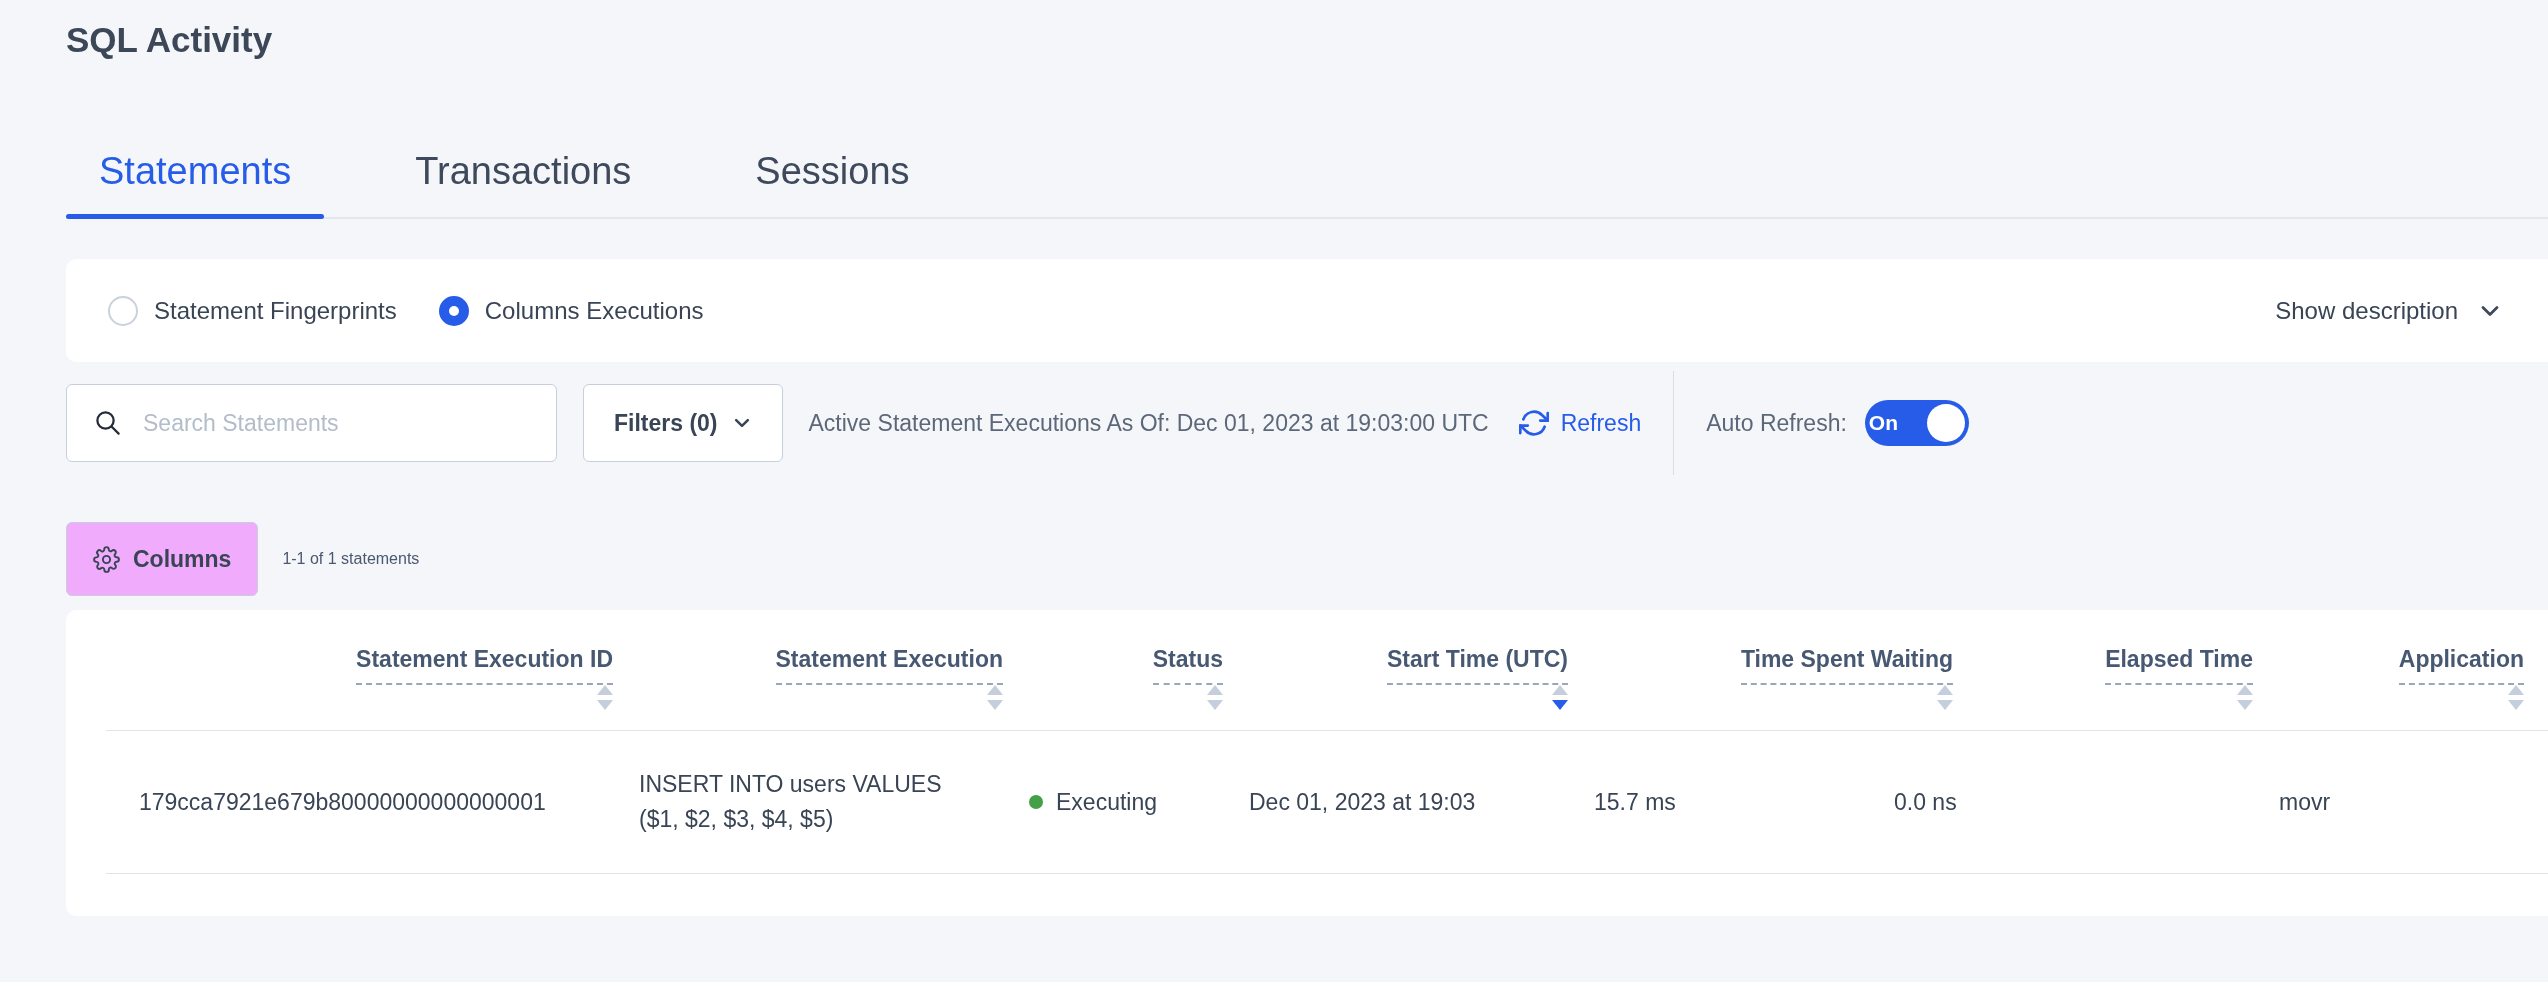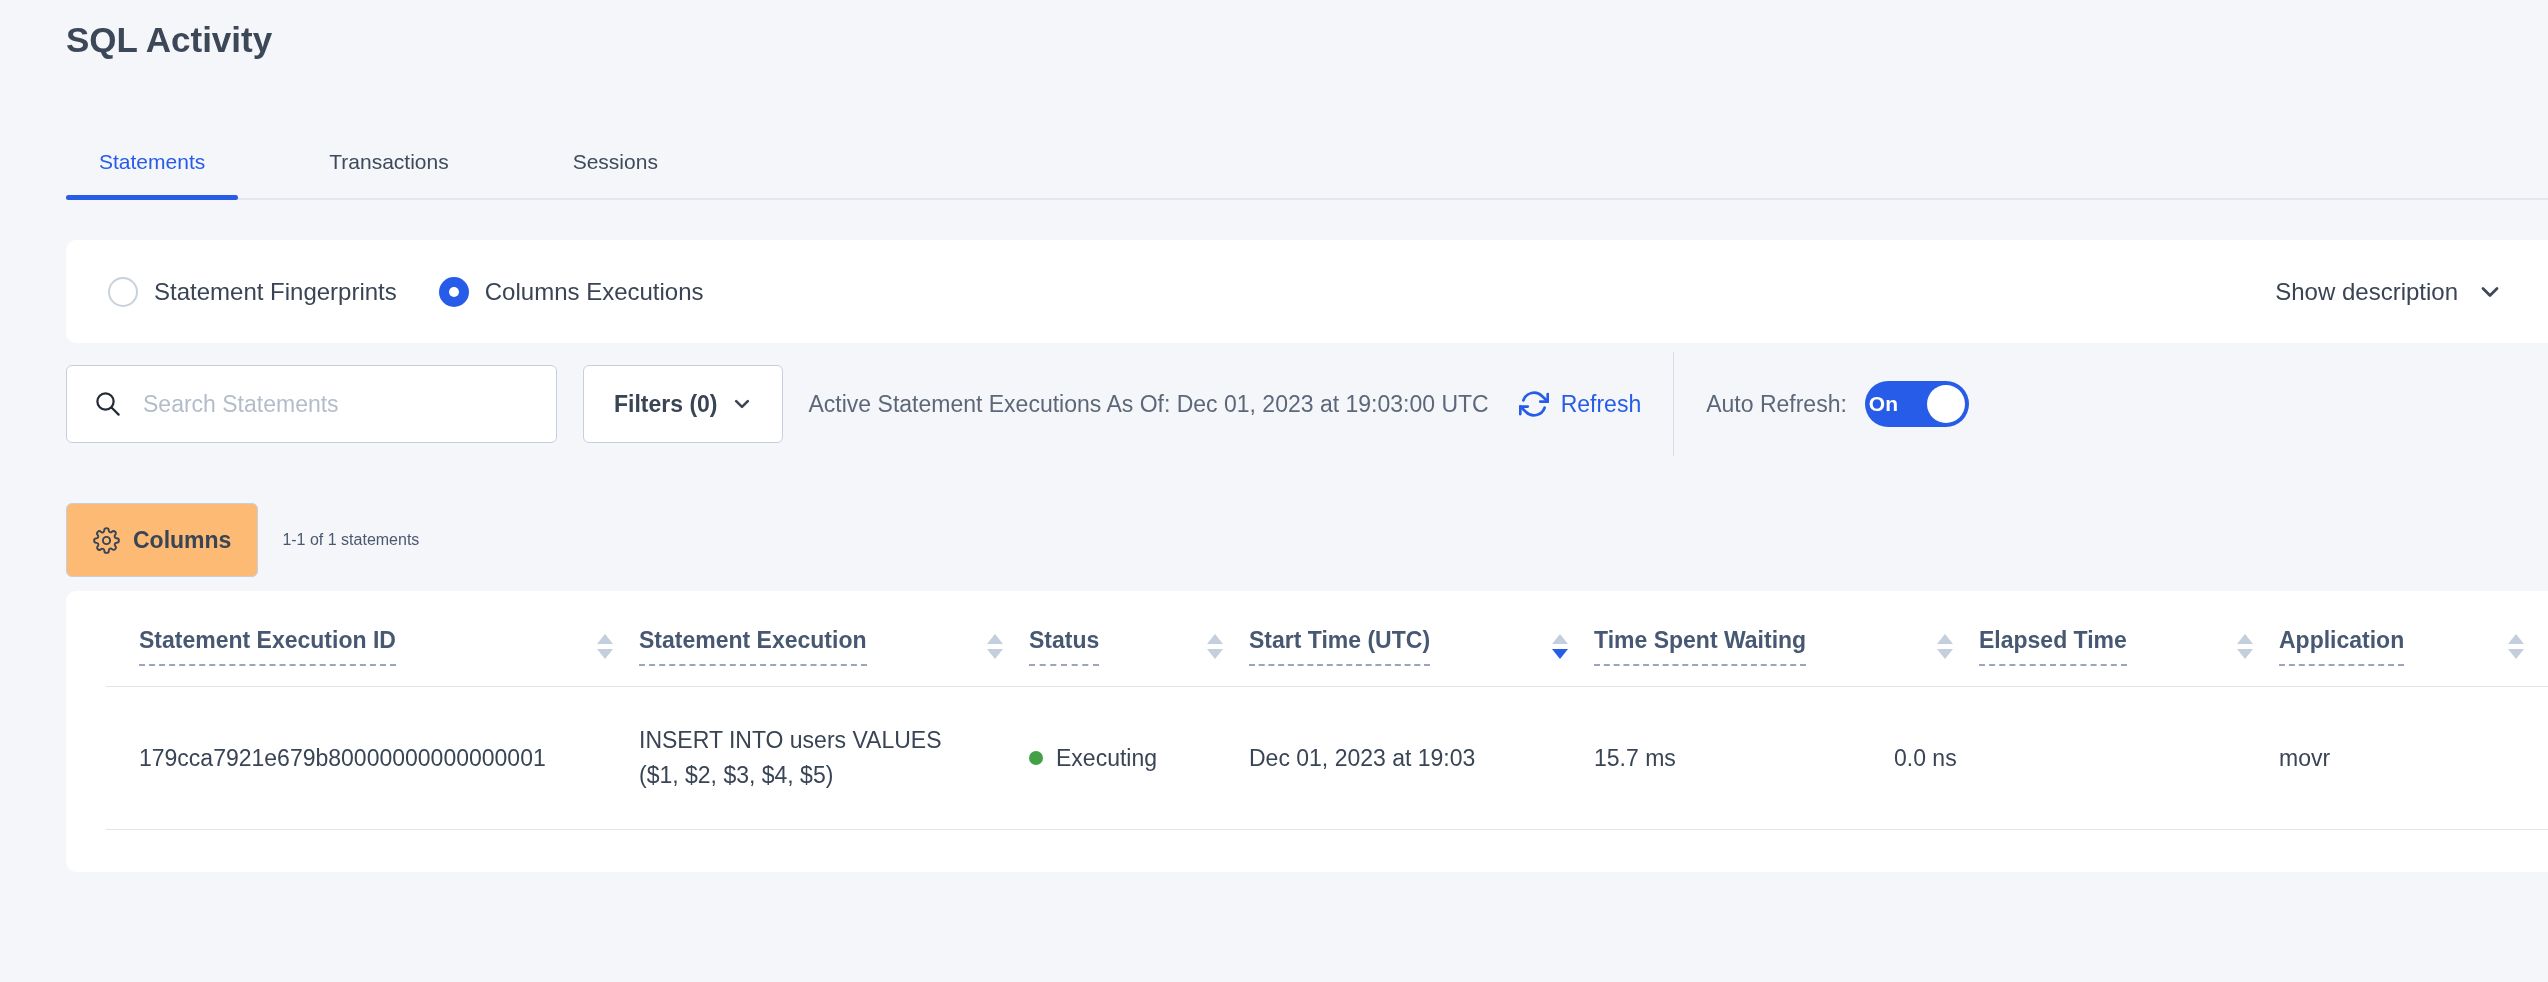--- a/index.html
+++ b/index.html
@@ -4,21 +4,21 @@
 <style>
   :root { --accent:#265ce8; --border:#c7cfdd; --line:#e0e4eb; --text:#394455; --muted:#5c6879; --header:#475872; }
   * { box-sizing:border-box; }
   body { margin:0; background:#f4f6f9; font-family:"Liberation Sans",sans-serif; color:var(--text); }
   .canvas { width:2548px; height:982px; overflow:hidden; position:relative; }
   .content { padding-left:66px; }
 
   .page-title { font-size:35px; font-weight:700; color:#3c4758; margin:0; padding-top:20px; }
 
   .tabs { display:flex; margin-top:90px; border-bottom:2px solid #e2e6ee; }
-  .tab { position:relative; padding:0 33px 24px; font-size:21px; color:#3e4a5b; cursor:pointer; margin-right:58px; }
+  .tab { position:relative; padding:0 33px 24px; font-size:38px; color:#3e4a5b; cursor:pointer; margin-right:58px; }
   .tab.active { color:var(--accent); }
   .tab.active::after { content:""; position:absolute; left:0; right:0; bottom:-2px; height:5px; border-radius:3px; background:var(--accent); }
 
   .radio-card { background:#fff; border-radius:10px 0 0 10px; margin-top:40px; height:103px; display:flex; align-items:center; padding:0 46px 0 42px; }
   .radio-opt { display:flex; align-items:center; margin-right:42px; cursor:pointer; }
   .radio-circle { width:30px; height:30px; border-radius:50%; border:2px solid #c9d1dc; background:#fff; position:relative; flex:0 0 auto; }
   .radio-opt.selected .radio-circle { border:none; background:var(--accent); }
   .radio-opt.selected .radio-circle::after { content:""; position:absolute; width:10px; height:10px; background:#fff; border-radius:50%; top:10px; left:10px; }
   .radio-label { margin-left:16px; font-size:24px; color:var(--text); }
   .show-desc { margin-left:auto; display:flex; align-items:center; gap:20px; font-size:24px; color:var(--text); cursor:pointer; }
@@ -30,27 +30,27 @@
   .filters-btn { margin-left:26px; height:78px; padding:0 30px; background:#fff; border:1px solid var(--border); border-radius:6px; display:flex; align-items:center; gap:14px; font-size:23px; font-weight:700; color:var(--text); cursor:pointer; }
   .asof { margin-left:26px; font-size:23px; color:var(--muted); }
   .refresh { margin-left:30px; display:flex; align-items:center; gap:12px; color:var(--accent); font-size:23px; cursor:pointer; white-space:nowrap; }
   .vdivider { width:1px; background:#d8dde7; height:104px; margin-left:32px; flex:0 0 auto; }
   .auto-label { margin-left:32px; font-size:23px; color:var(--muted); white-space:nowrap; }
   .toggle { margin-left:18px; width:104px; height:46px; border-radius:23px; background:var(--accent); position:relative; display:flex; align-items:center; cursor:pointer; flex:0 0 auto; }
   .toggle-text { color:#fff; font-weight:700; font-size:21px; margin-left:4px; }
   .toggle-knob { position:absolute; right:4px; top:4px; width:38px; height:38px; background:#fff; border-radius:50%; }
 
   .columns-row { display:flex; align-items:center; margin-top:60px; }
-  .columns-btn { height:74px; padding:0 26px; background:#fdba74; border:1px solid var(--border); border-radius:6px; display:flex; align-items:center; gap:13px; font-size:23px; font-weight:700; color:var(--text); cursor:pointer; }
+  .columns-btn { height:74px; padding:0 26px; background:#f0abfc; border:1px solid var(--border); border-radius:6px; display:flex; align-items:center; gap:13px; font-size:23px; font-weight:700; color:var(--text); cursor:pointer; }
   .result-count { margin-left:24px; font-size:16px; color:#4b5870; }
 
   .table-card { background:#fff; border-radius:10px 0 0 10px; margin-top:14px; padding-bottom:42px; }
   .table { margin-left:40px; }
   .thead { display:flex; padding-top:36px; border-bottom:1px solid var(--line); }
-  .th { display:flex; align-items:center; justify-content:space-between; padding:0 26px 20px 0; }
+  .th { display:flex; align-items:flex-end; justify-content:space-between; padding:0 26px 20px 0;flex-direction:column; }
   .th-label { font-size:23px; font-weight:700; color:var(--header); border-bottom:2px dashed #9aa6ba; padding-bottom:10px; white-space:nowrap; }
   .c1 { width:533px; padding-left:33px; } .c2 { width:390px; } .c3 { width:220px; }
   .c4 { width:345px; } .c5 { width:300px; } .c6 { width:385px; } .c7 { flex:1; padding-right:24px; }
   .sorts { display:flex; flex-direction:column; gap:5px; flex:0 0 auto; margin-left:14px; }
   .tri { width:0; height:0; border-left:8px solid transparent; border-right:8px solid transparent; }
   .tri.up { border-bottom:10px solid #c5cedc; }
   .tri.down { border-top:10px solid #c5cedc; }
   .tri.down.active { border-top-color:var(--accent); }
 
   .tr { display:flex; align-items:center; border-bottom:1px solid var(--line); padding:36px 0; }

